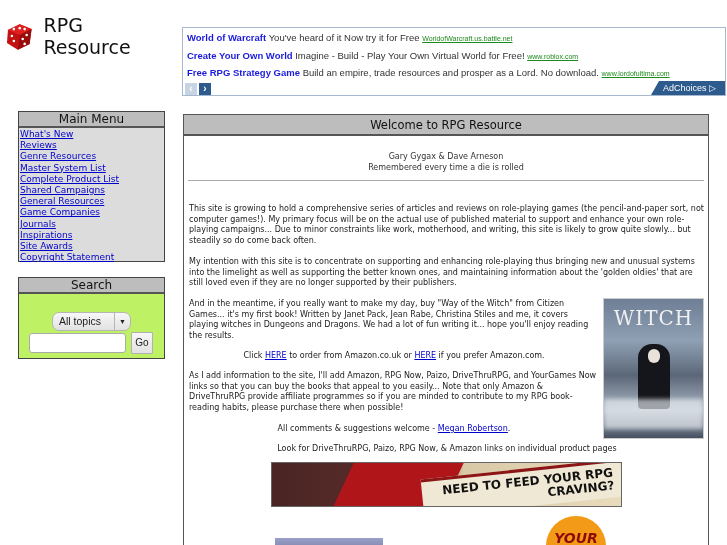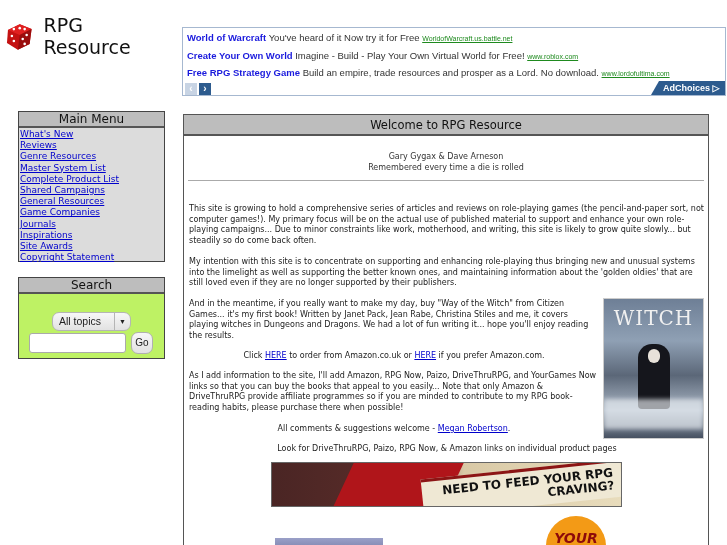--- a/index.html
+++ b/index.html
@@ -25,21 +25,20 @@
   .ad-line .ad-title { color: #1a1add; font-weight: bold; text-decoration: none; }
   .ad-line .ad-url { color: #1e8a1e; font-size: 7px; text-decoration: underline; }
   .ad-nav { position: absolute; left: 2px; top: 55px; display: flex; gap: 2px; }
   .ad-nav .arr { width: 12px; height: 12px; color: #fff; font-size: 10px; line-height: 12px; text-align: center; font-weight: bold; }
   .ad-nav .prev { background: #c8d4e4; }
   .ad-nav .next { background: #2d5b8e; }
   .adchoices {
     position: absolute; right: 0; bottom: 0; height: 14px; width: 74px;
     background: #2d5b8e; color: #fff; font-size: 9px; line-height: 14px; padding-left: 12px;
     clip-path: polygon(8px 0, 100% 0, 100% 100%, 0 100%);
-    font-weight: bold;
   }
 
   
   .menu-box {
     position: absolute; left: 18px; top: 111px; width: 147px; height: 151px;
     border: 1px solid #444; background: #dcdcdc;
   }
   .box-header {
     background: #bdbdbd; border-bottom: 2px solid #555; text-align: center;
     font-size: 12px; color: #111; height: 16px; line-height: 15px;
@@ -60,21 +59,21 @@
   .search-select .caret {
     position: absolute; right: 0; top: 0; width: 16px; height: 17px; border-left: 1px solid #b5b5b5;
     text-align: center; font-size: 7px; line-height: 17px;
   }
   .search-input {
     position: absolute; left: 10px; top: 55px; width: 97px; height: 20px;
     border: 1px solid #aaa; border-radius: 3px; background: #fff;
   }
   .search-go {
     position: absolute; left: 112px; top: 54px; width: 22px; height: 22px;
-    border: 1px solid #b0b0b0; border-radius: 7px; background: linear-gradient(#f7f7f7,#e2e2e2);
+    border: 1px solid #b0b0b0; border-radius: 1px; background: linear-gradient(#f7f7f7,#e2e2e2);
     font-family: "Liberation Sans", sans-serif; font-size: 10px; line-height: 20px; text-align: center; color: #222;
   }
 
   
   .content {
     position: absolute; left: 183px; top: 114px; width: 526px; height: 440px;
     border: 1px solid #555; border-bottom: none; background: #fff;
   }
   .content-header {
     height: 21px; background: #bdbdbd; border-bottom: 2px solid #555; text-align: center;

